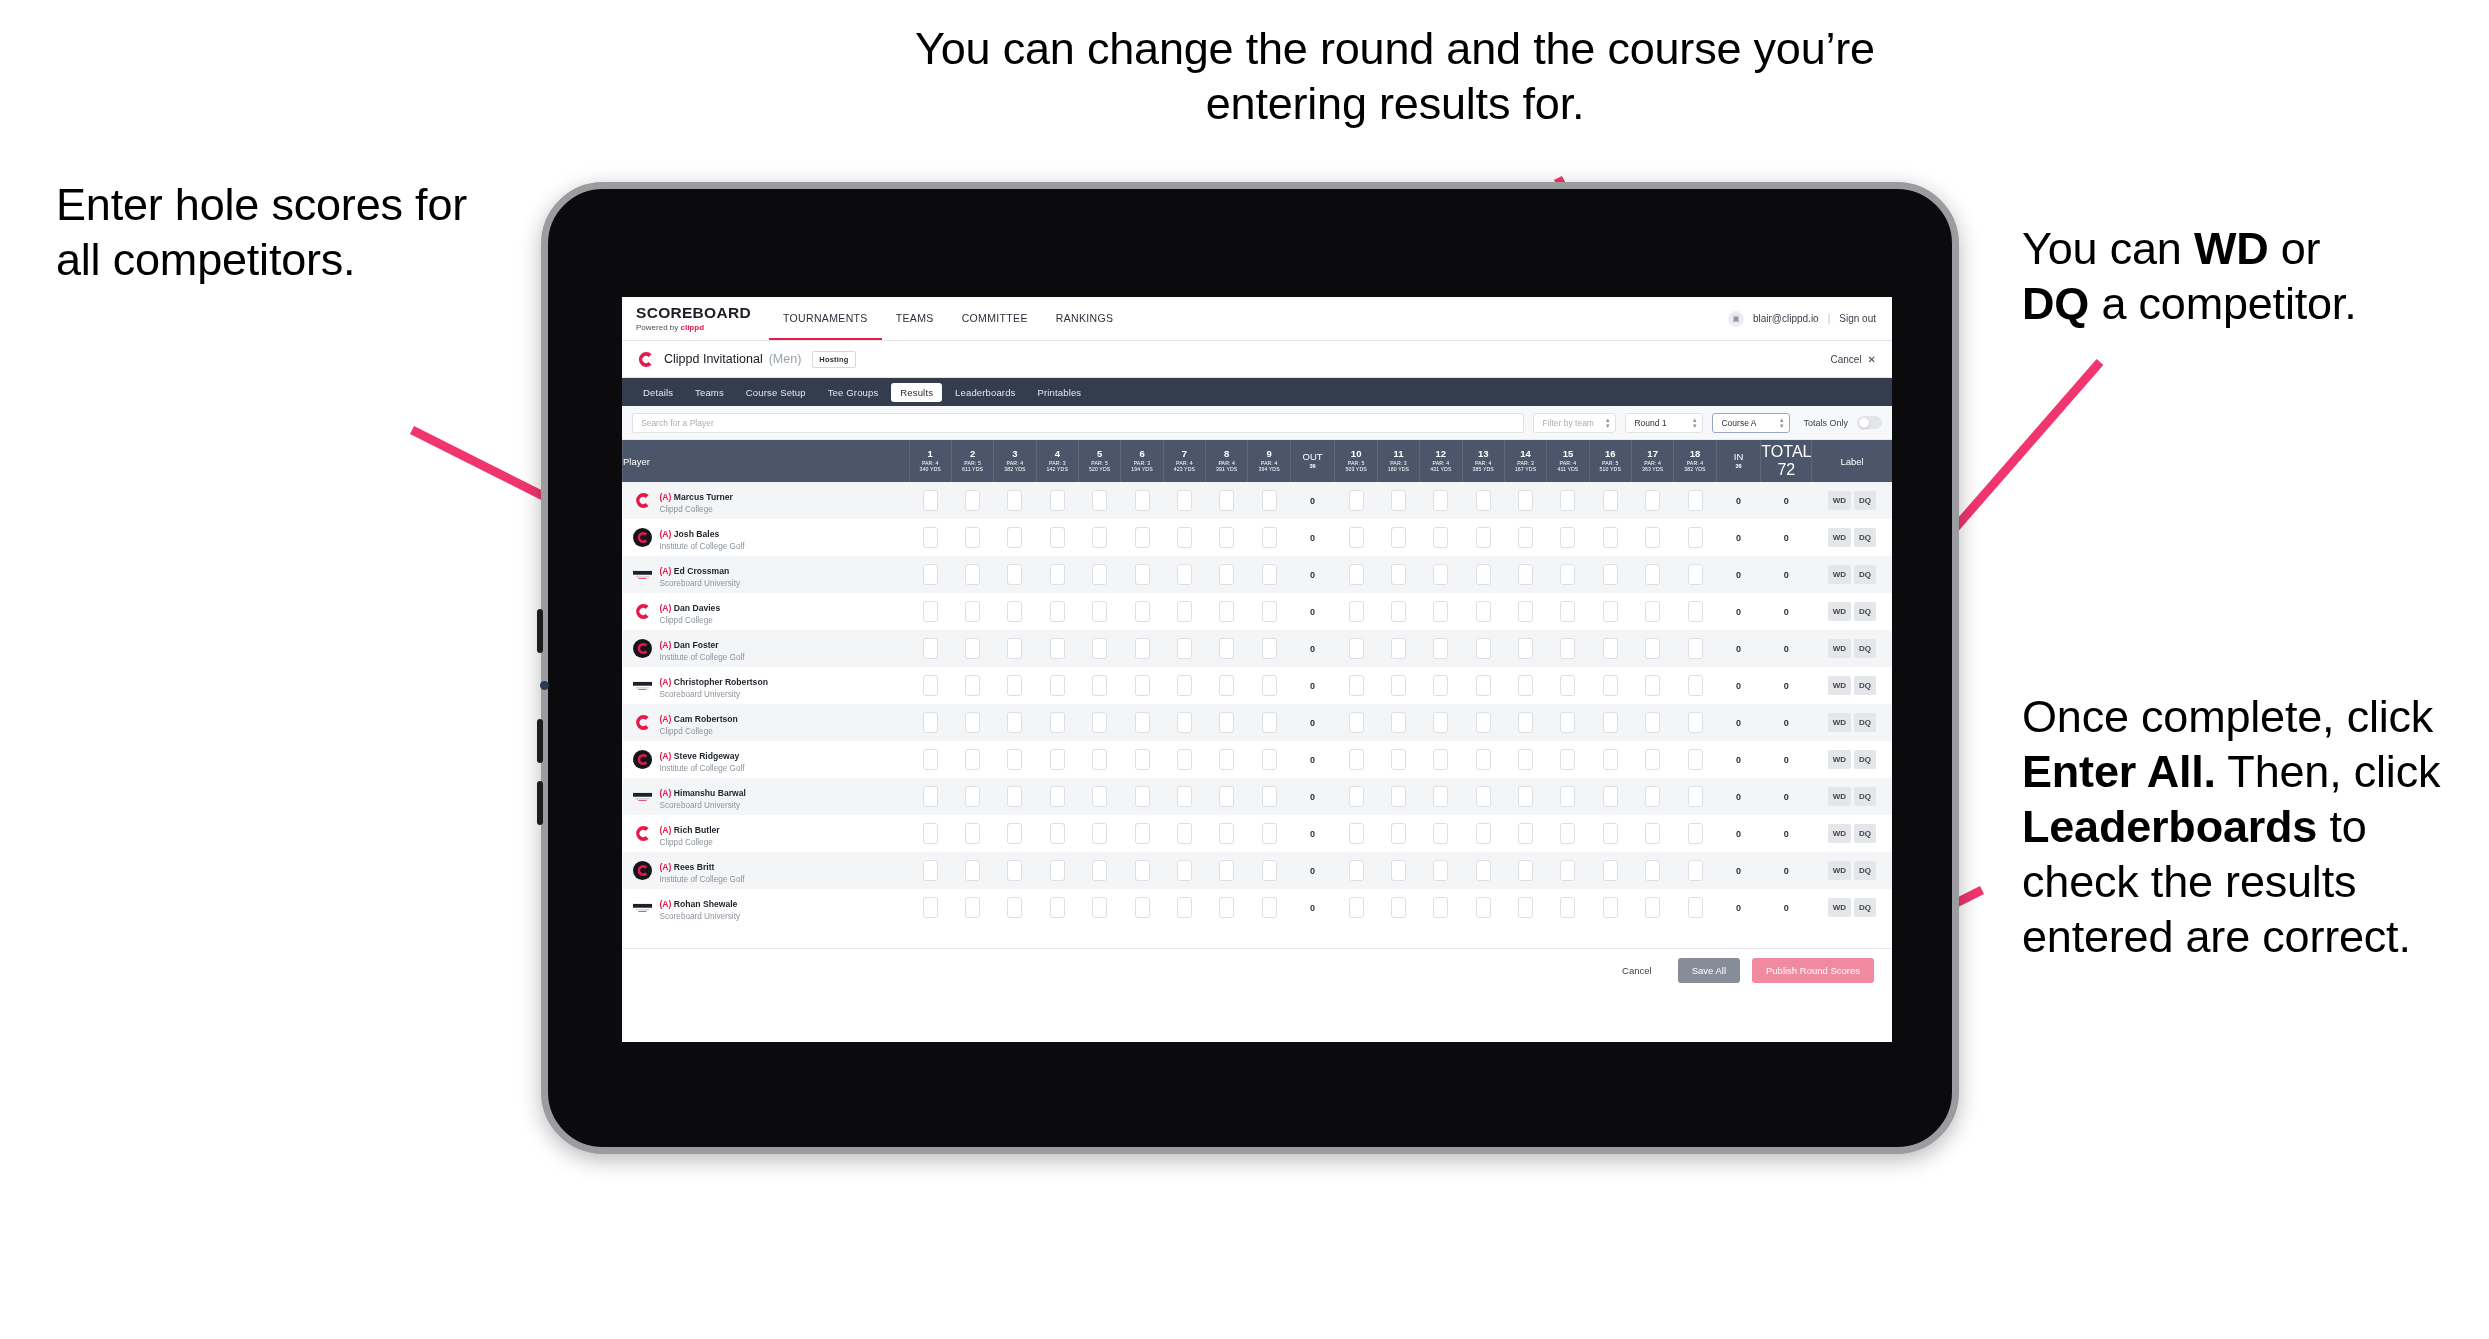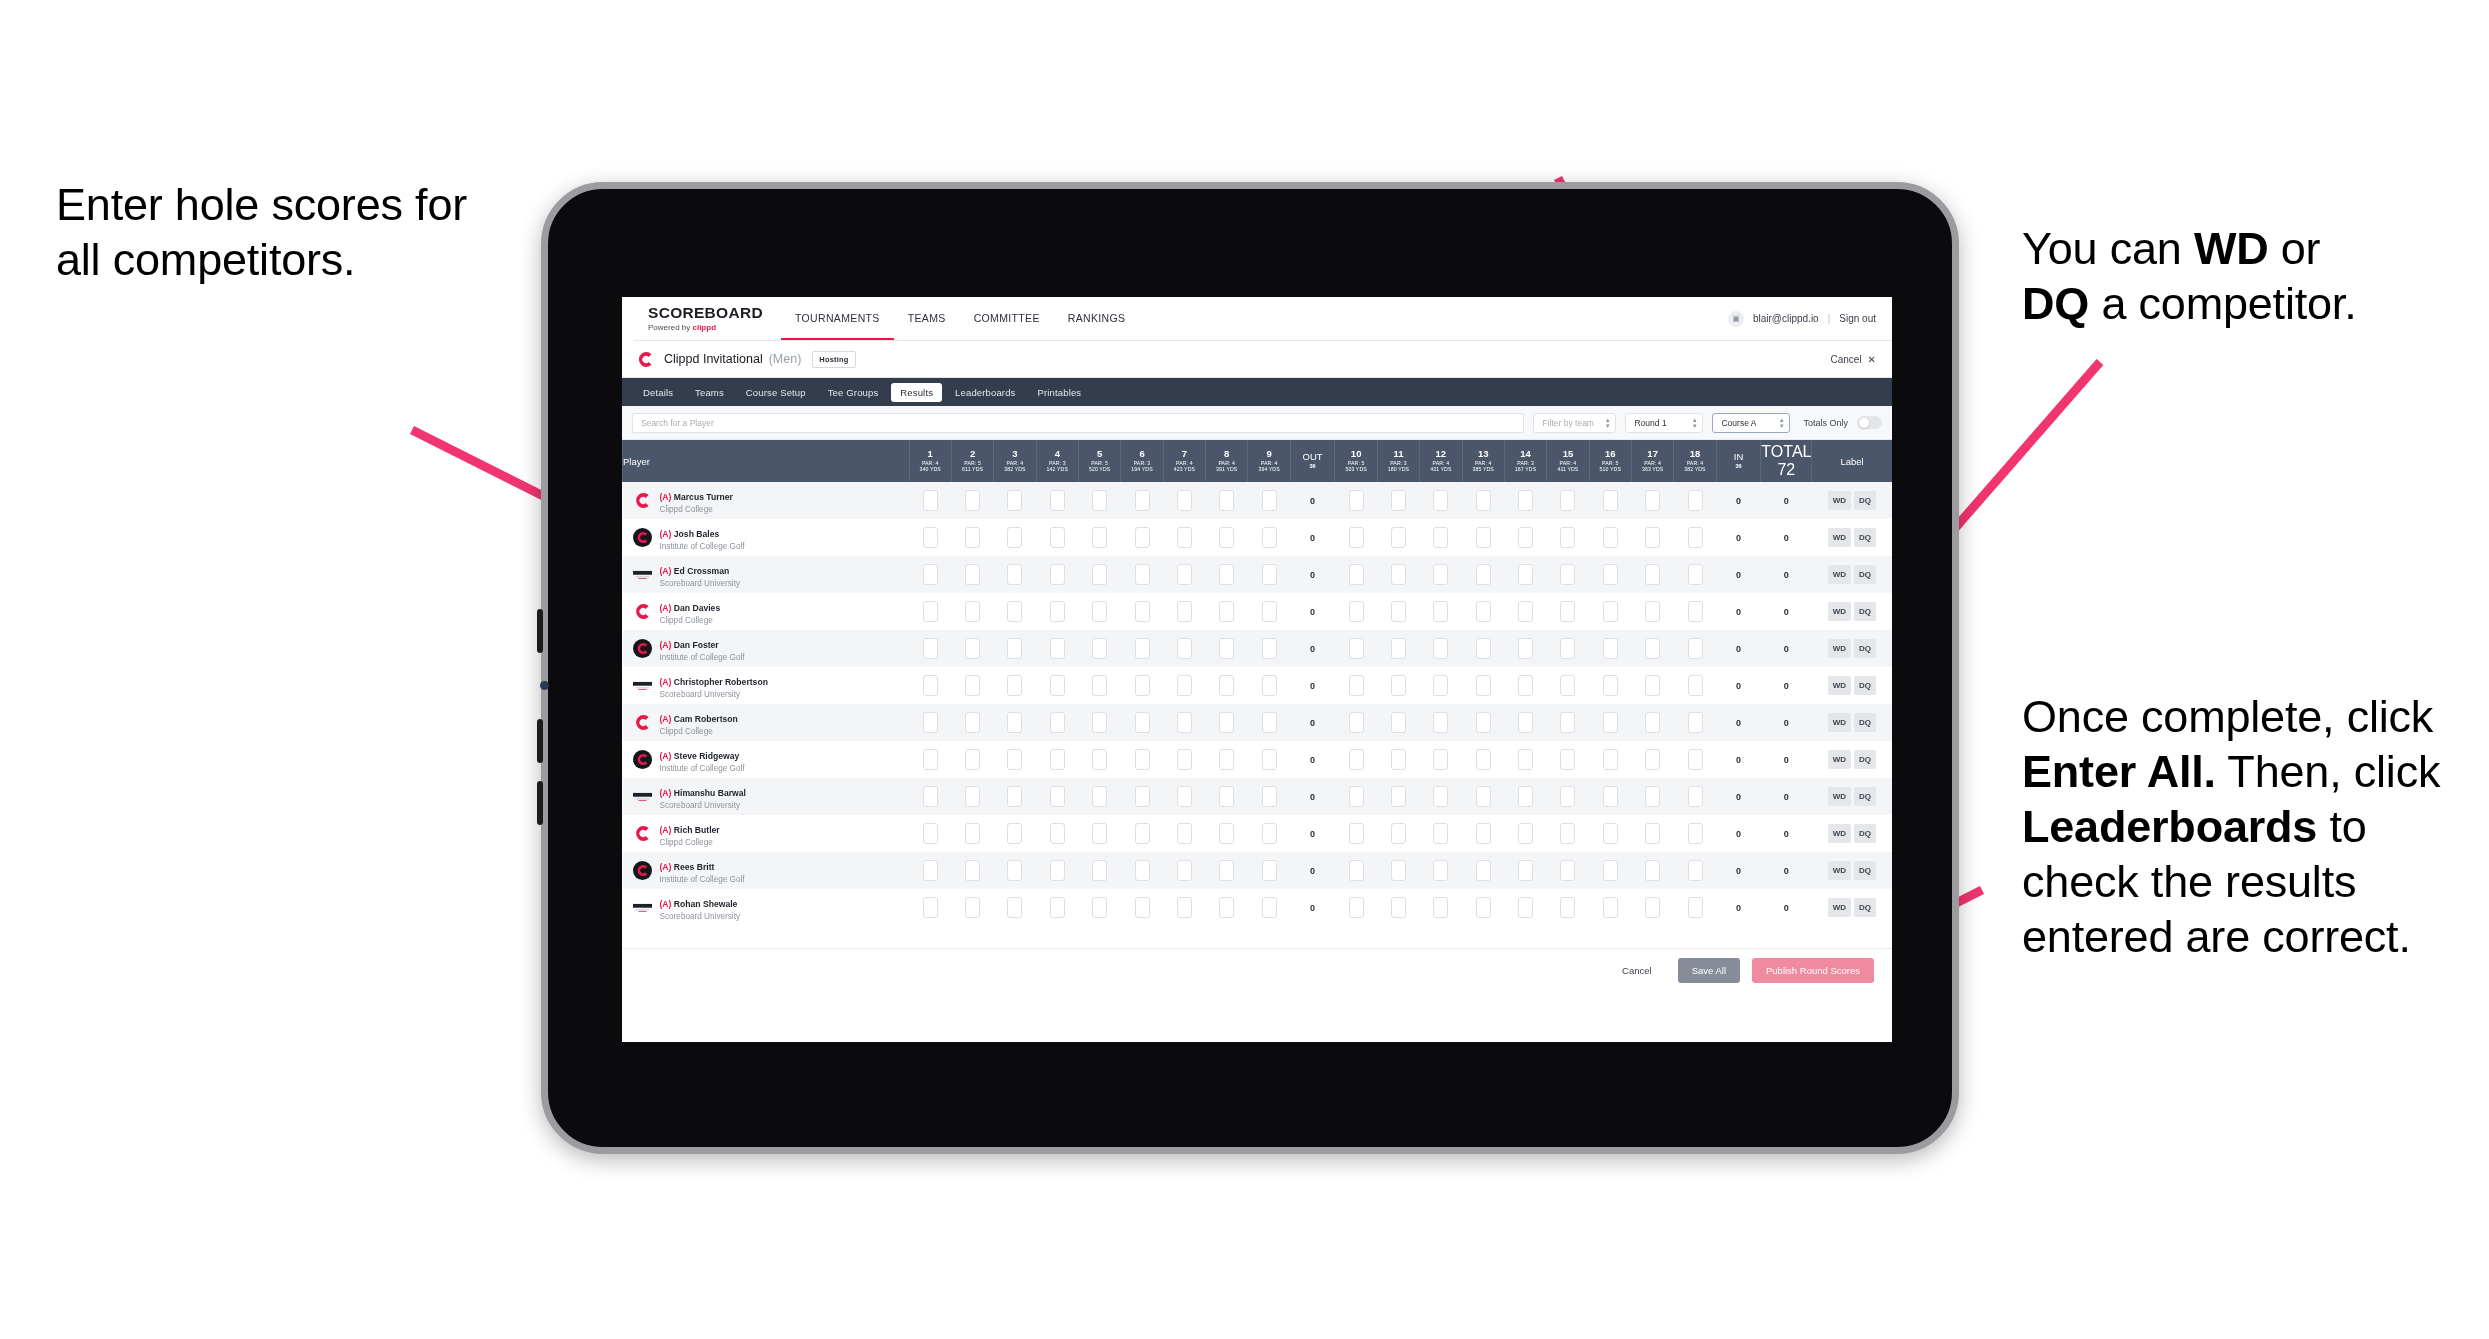--- a/index.html
+++ b/index.html
@@ -52,21 +52,21 @@
   #screen {
     position: absolute; left: 74px; top: 108px;
     width: 1270px; height: 745px;
     background: #ffffff;
     overflow: hidden;
   }
 
   
   .topnav {
     height: 44px; background:#fff; border-bottom:1px solid #e3e5e8;
-    display:flex; align-items:stretch; padding-left:14px;margin-left:12px;
+    display:flex; align-items:stretch; padding-left:14px;
   }
   .brand { display:flex; flex-direction:column; justify-content:center; padding-right:18px; }
   .brand .word {
     font-family: "Liberation Sans", sans-serif;
     font-weight: 700; font-size: 15.5px; letter-spacing: .3px;
     color:#1a1d24; line-height:1;
   }
   .brand .sub { font-size: 8px; color:#4a4f58; margin-top:3px; }
   .brand .sub .c { color:#e8174c; font-weight:700; }
   .topnav-links { display:flex; align-items:stretch; }
@@ -191,20 +191,21 @@
   .btn-save { background:#868d98; color:#fff; }
   .btn-publish { background:#f08aa0; color:#fff; }
   .spacer-row { height:22px; background:#fff; }
 </style>
 </head>
 <body>
 
 <div id="stage">
 
   <div class="anno" id="anno-left">Enter hole scores for all competitors.</div>
+  <div class="anno" id="anno-top">You can change the round and the course you’re entering results for.</div>
 
   <div class="anno" id="anno-wd"><span>You can </span><b>WD</b><span> or</span><br><b>DQ</b><span> a competitor.</span></div>
 
   <div class="anno" id="anno-save"><span>Once complete, click </span><b>Enter All.</b><span> Then, click </span><b>Leaderboards</b><span> to check the results entered are correct.</span></div>
 
   <svg class="arrow" style="left:400px;top:420px;width:420px;height:220px;">
     <defs>
         <marker id="ah1" markerWidth="5" markerHeight="5" refX="2.4" refY="2.5" orient="auto">
           <path d="M0,0 L5,2.5 L0,5 z" fill="#f0356f"></path>
         </marker>

